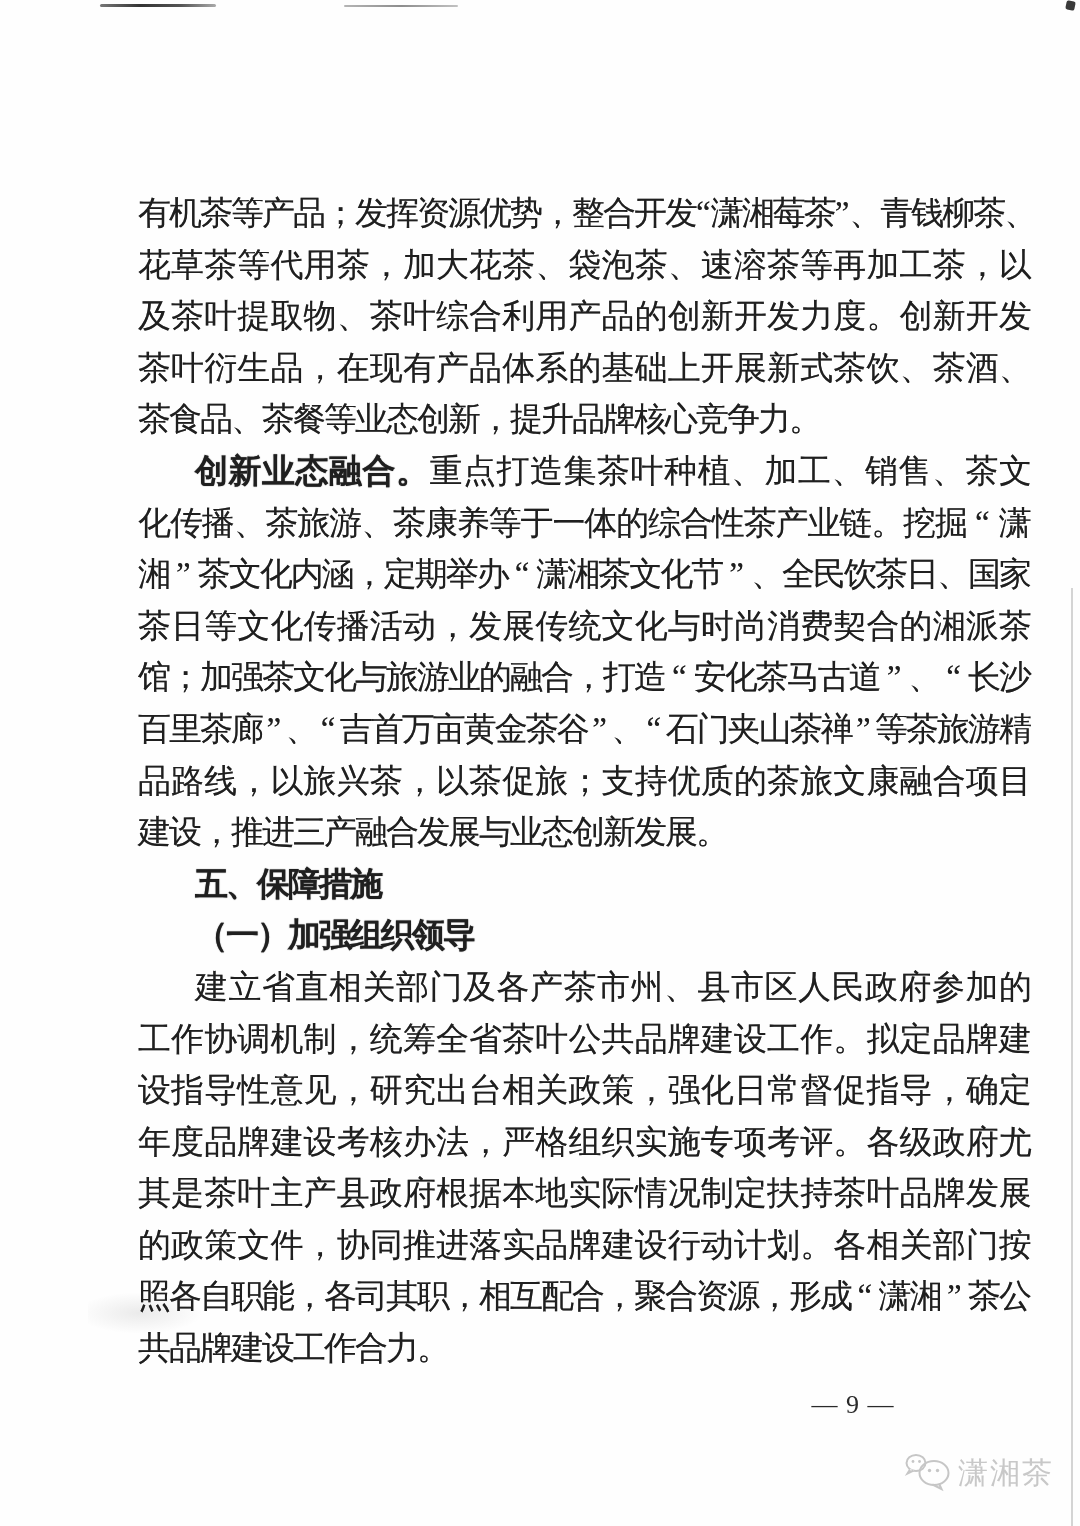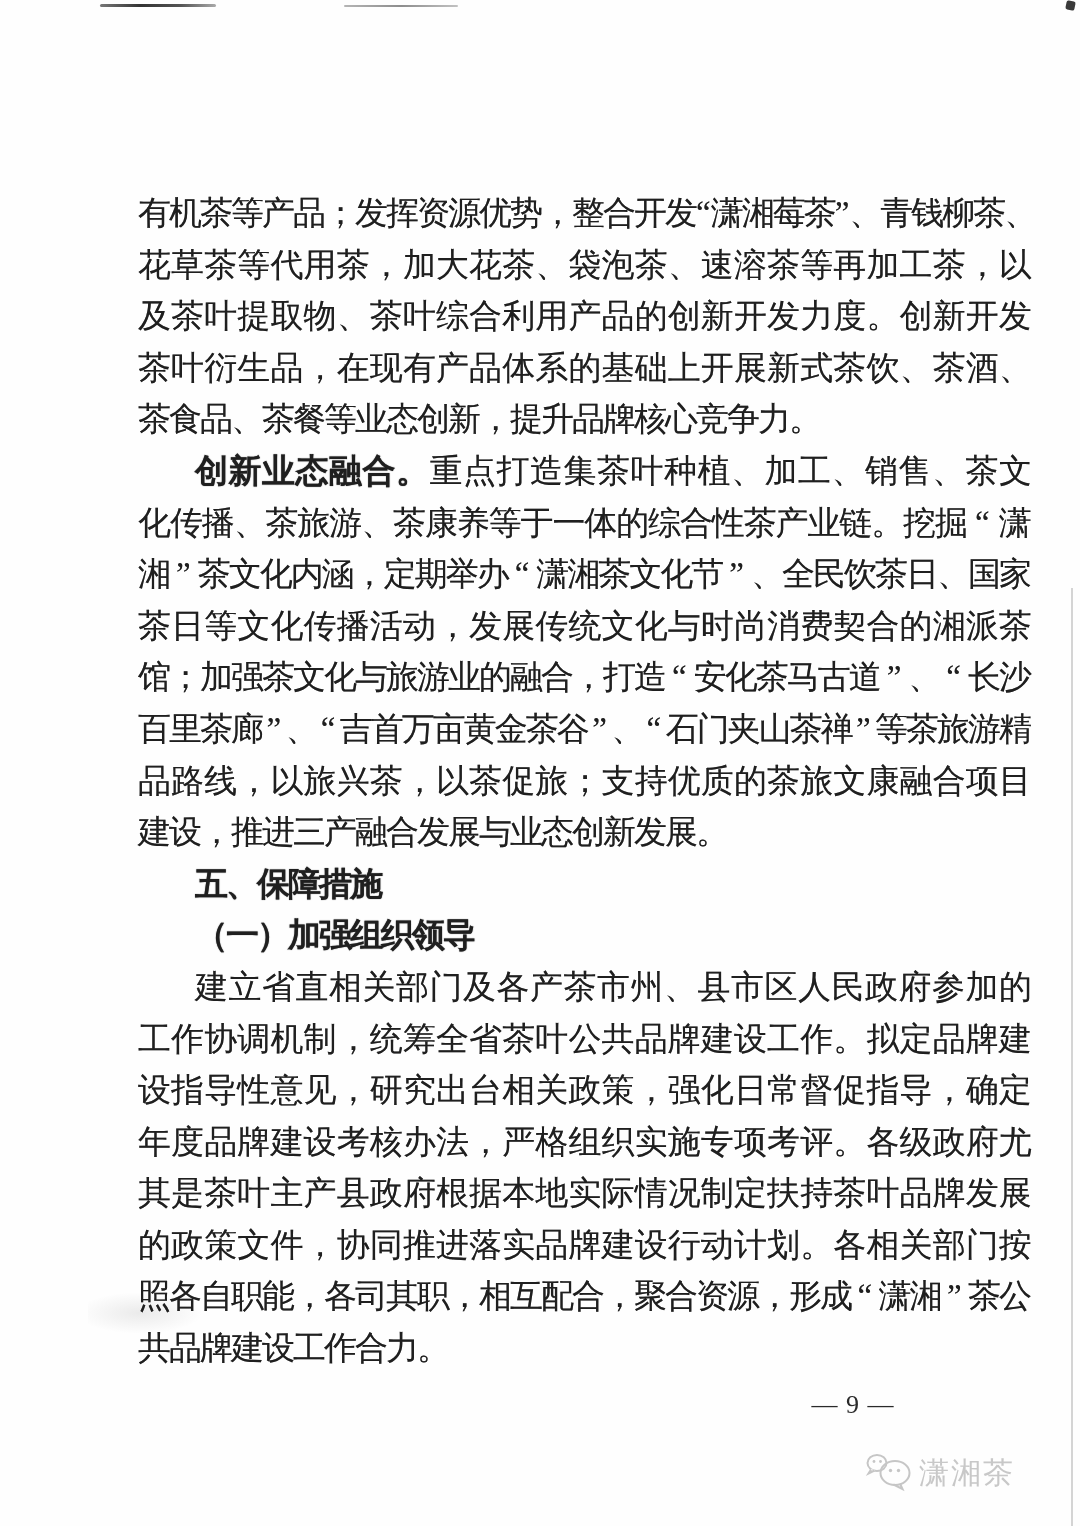--- a/index.html
+++ b/index.html
@@ -20,21 +20,21 @@
   }
   .ch.b{font-weight:bold;text-shadow:0 0 1px rgba(20,20,20,.8);}
   
   .page-number{
     position:absolute;left:798px;top:1388px;width:110px;height:34px;
     font-size:26px;color:#2a2a2a;text-align:center;line-height:34px;
     letter-spacing:1px;white-space:nowrap;
   }
   
   .watermark{
-    position:absolute;left:864px;top:1450px;height:46px;
+    position:absolute;left:903px;top:1450px;height:46px;
     display:flex;align-items:center;gap:5px;
   }
   .wm-label{
     font-size:30px;color:#c8c8c8;letter-spacing:2px;
     font-family:"Liberation Sans","DejaVu Sans",sans-serif;white-space:nowrap;
   }
   
   .artifact{position:absolute;}
   .top-line-a{left:100px;top:4px;width:116px;height:3px;
     background:linear-gradient(90deg,#777 0%,#333 35%,#555 70%,#aaa 100%);border-radius:2px;}

